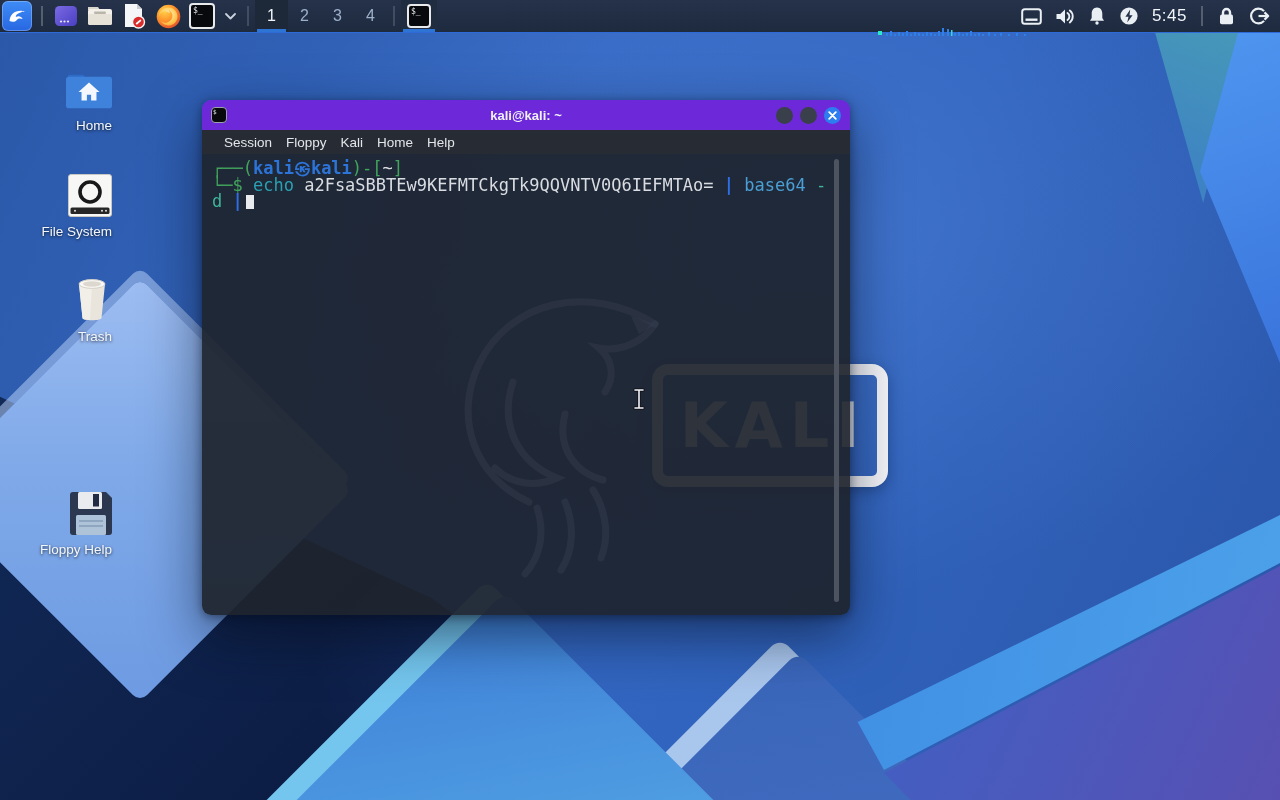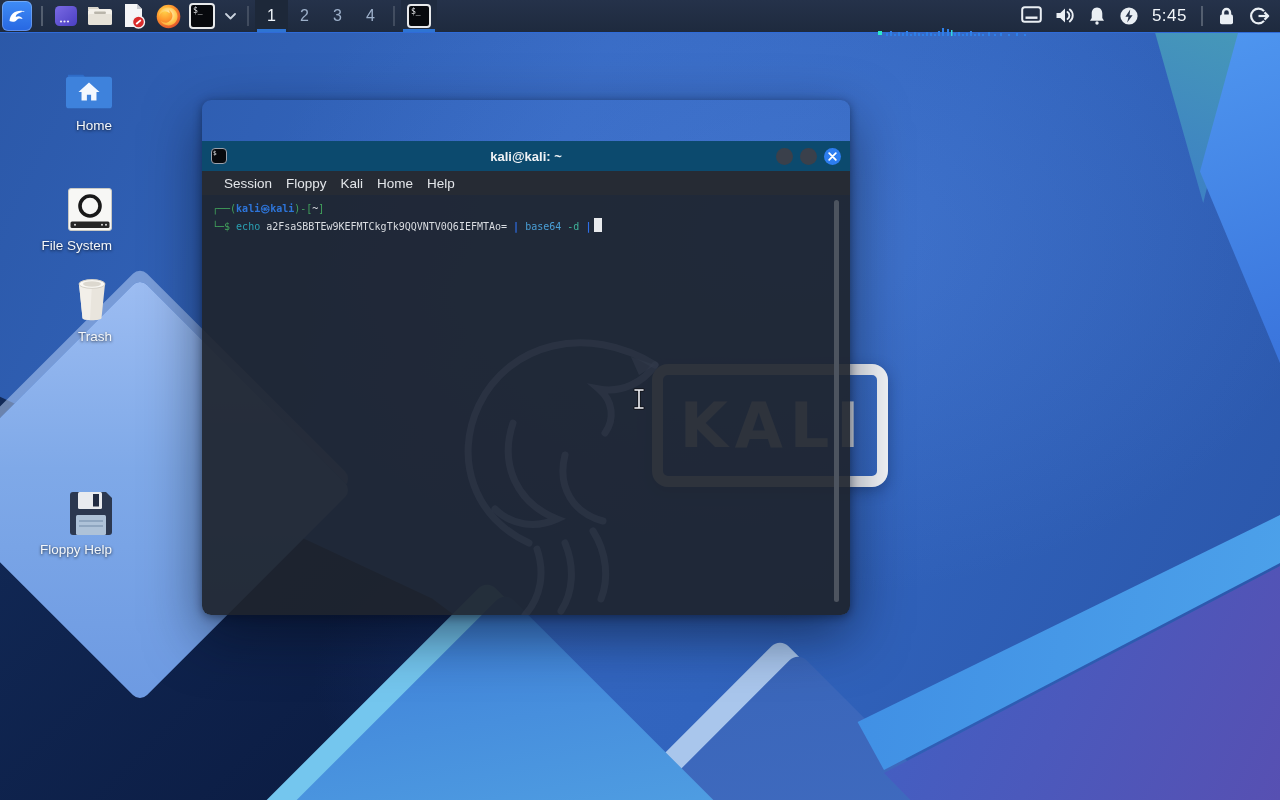--- a/index.html
+++ b/index.html
@@ -67,41 +67,41 @@
     box-shadow:inset 0 0 0 1px rgba(255,255,255,.25); }
   .launcher { width:28px; height:28px; display:flex; align-items:center; justify-content:center; margin:0 3px; }
   .ws { width:33px; height:32px; display:flex; align-items:center; justify-content:center;
     font-size:16px; color:#9db0ca; position:relative; }
   .ws.active { color:#eef3f9; background:#1d2839; }
   .ws.active::after, .task::after { content:""; position:absolute; left:2px; right:2px; bottom:0;
     height:3px; background:#2e74d4; }
   .task { width:36px; height:32px; position:relative; display:flex; align-items:center; justify-content:center;
     background:#202c40; }
   .spark { position:absolute; left:878px; bottom:2px; width:160px; height:8px; }
-  .tray { margin-left:auto; display:flex; align-items:flex-start; gap:13px; padding-right:10px; }
+  .tray { margin-left:auto; display:flex; align-items:center; gap:13px; padding-right:10px; }
   .tray .ticon { display:flex; align-items:center; justify-content:center; }
   .clock { font-size:17px; color:#f2f6fa; letter-spacing:.5px; }
 
   .term-glyph { width:26px; height:26px; background:#07090d; border:2px solid #e8eaec; border-radius:4px;
     color:#e8eaec; font-family:"DejaVu Sans Mono",monospace; font-size:8px; line-height:8px; padding:2px; }
   .term-glyph.small { width:16px; height:16px; border-width:1px; font-size:6px; line-height:6px; padding:1px; border-color:#9aa1ac; }
 
   
   .window { position:absolute; left:202px; top:100px; width:648px; height:515px; z-index:5;
     border-radius:9px; overflow:hidden; box-shadow:0 20px 55px rgba(5,12,30,.55), 0 2px 10px rgba(5,12,30,.45);
     display:flex; flex-direction:column; }
-  .titlebar { height:30px; background:#0c4a6e; display:flex; align-items:center; padding:0 9px; flex:0 0 auto;margin-top:41px; }
+  .titlebar { height:30px; background:#6d28d9; display:flex; align-items:center; padding:0 9px; flex:0 0 auto; }
   .title { position:absolute; left:0; right:0; text-align:center; font-size:13px; font-weight:bold; color:#f0f2f5; pointer-events:none; }
   .tb-btns { margin-left:auto; display:flex; gap:7px; z-index:1; }
   .tb-btn { width:17px; height:17px; border-radius:50%; background:#3a404b; }
   .tb-btn.close { background:#2d7df0; display:flex; align-items:center; justify-content:center; }
   .menubar { height:24px; background:#262b34; display:flex; align-items:center; gap:14px; padding-left:22px;
     font-size:13.5px; color:#e3e6ea; flex:0 0 auto; }
   .terminal { position:relative; flex:1; background:rgba(30,35,45,.93); padding:6px 10px;
-    font-family:"DejaVu Sans Mono",monospace; font-size:10px; line-height:16.5px; }
+    font-family:"DejaVu Sans Mono",monospace; font-size:17px; line-height:16.5px; }
   .t-green { color:#42a35c; }
   .t-blue-b { color:#2d74d8; font-weight:bold; }
   .t-white { color:#d9dce1; }
   .t-cyan { color:#2aa1b3; }
   .t-pipe { color:#2e6fe8; font-weight:bold; }
   .t-lblue { color:#4a9fd6; }
   .t-teal { color:#3fb39a; }
   .cursor-block { display:inline-block; width:8px; height:14px; background:#e8eaed; vertical-align:-2px; margin-left:3px; }
   .scrollthumb { position:absolute; right:11px; top:5px; bottom:13px; width:5px;
     border-radius:3px; background:#4d545f; }
@@ -135,21 +135,21 @@
     <div class="art">
       <svg width="46" height="40" viewBox="0 0 48 40">
         <path d="M2 3 h16 l3 4 h-19 z" fill="#2f6cc8"></path>
         <rect x="0" y="5" width="48" height="33" rx="3" fill="#3e82dc"></rect>
         <path d="M24 11 L35 21 h-3.2 v9 h-5.6 v-6 h-4.4 v6 h-5.6 v-9 H13 Z" fill="#f4f8fe"></path>
       </svg>
     </div>
     <div class="lbl">Home</div>
   </div>
 
-  <div class="dicon" style="top:175px;">
+  <div class="dicon" style="top:161px;">
     <div class="art">
       <svg width="44" height="43" viewBox="0 0 44 43">
         <rect x="0.5" y="0.5" width="43" height="42" rx="2.5" fill="#f7f7f5" stroke="#c9c9c4"></rect>
         <circle cx="22" cy="18" r="10" fill="none" stroke="#191919" stroke-width="3.6"></circle>
         <rect x="2.5" y="33.5" width="39" height="6.5" rx="1.5" fill="#262626"></rect>
         <circle cx="7" cy="36.7" r="1" fill="#dedede"></circle>
         <circle cx="34" cy="36.7" r="1" fill="#dedede"></circle>
         <circle cx="38" cy="36.7" r="1" fill="#dedede"></circle>
       </svg>
     </div>

